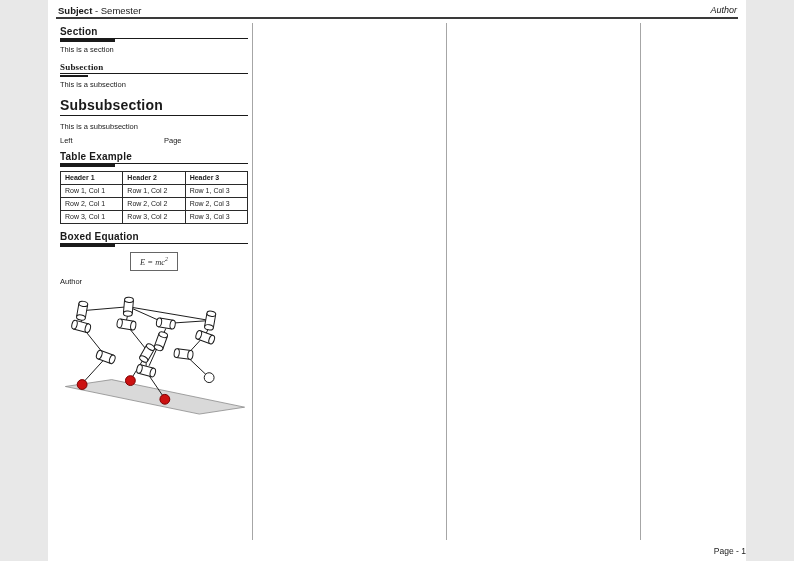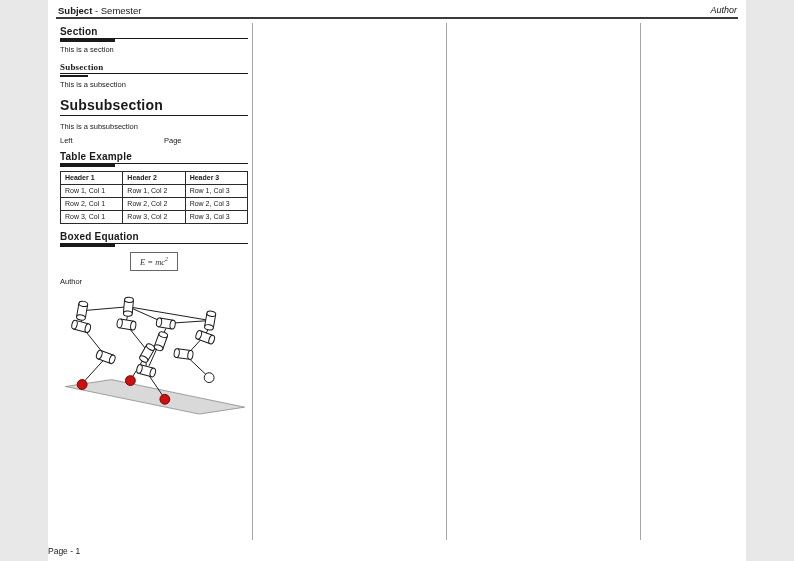--- a/index.html
+++ b/index.html
@@ -11,21 +11,21 @@
   }
   
   .doc-title { position:absolute; left:10px; top:5px; font-size:9.5px; }
   .doc-title .b { font-weight:700; }
   .doc-author { position:absolute; right:9px; top:5px; font-size:9px;font-style:italic; }
   .header-rule { position:absolute; left:8px; right:8px; top:17px; height:2px; background:#3a3a3a; }
   
   .col-sep { position:absolute; top:23px; height:517px; width:1px; background:#a6a6a6; }
   .sep-1 { left:204px; } .sep-2 { left:398px; } .sep-3 { left:592px; }
   
-  .doc-footer { position:absolute; left:0; right:0; bottom:5px; text-align:left; font-size:8.5px; color:#222; }
+  .doc-footer { position:absolute; left:0; right:0; bottom:5px; text-align:right; font-size:8.5px; color:#222; }
   
   .left-col { position:absolute; left:12px; top:24px; width:188px; }
   .hsec { font-size:10px; font-weight:700; letter-spacing:.2px; padding-bottom:1px;
           border-bottom:1px solid #1a1a1a; position:relative; }
   .hsec::after { content:""; position:absolute; left:0; bottom:-4px; height:2.6px; width:55px; background:#1a1a1a; }
   .hsub { font-size:9px;font-family:Liberation Serif, serif; } .hsub::after { width:28px; height:2.2px; }
   .hsubsub { font-size:14px; padding-bottom:1.5px; } .hsubsub::after { display:none; }
   .body-text { font-size:7.5px; margin:6px 0 4px 0; }
   .mt2{margin-top:2px;} .mt6{margin-top:6px;} .mt7{margin-top:7px;} .mt8{margin-top:8px;}
   .minipage { display:flex; font-size:7.5px; margin:5px 0 6px 0;gap:20px; }

